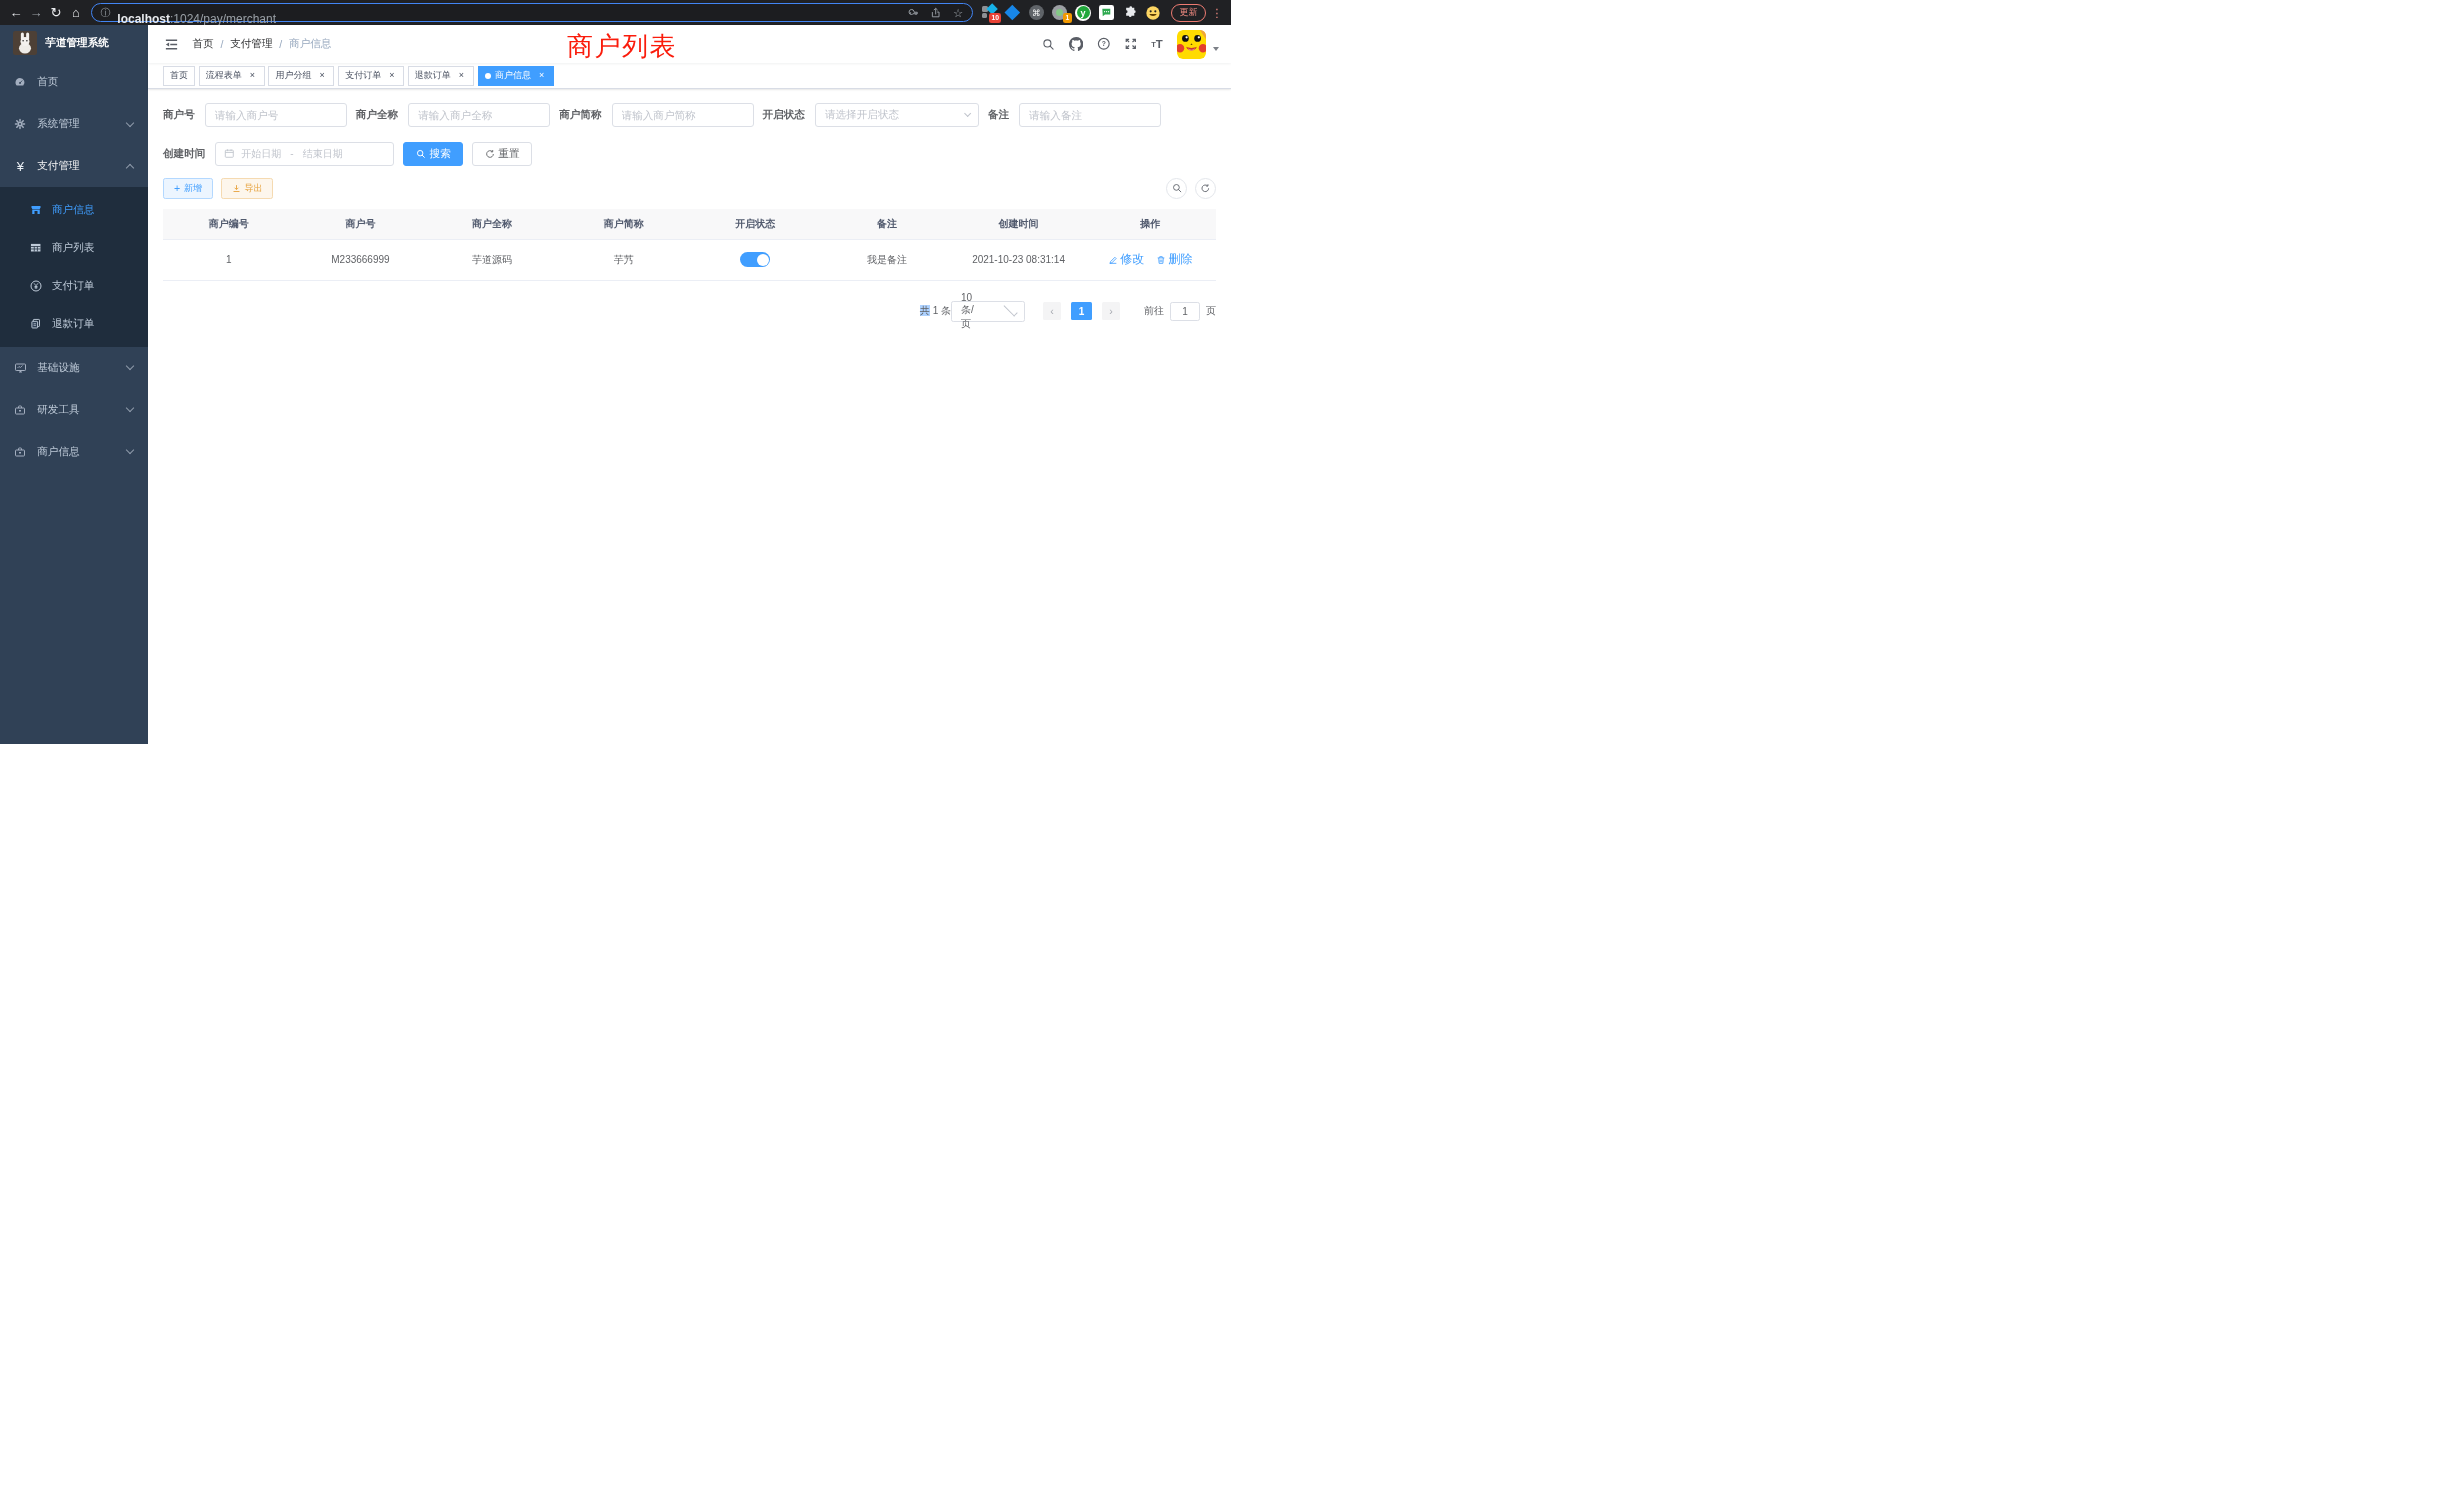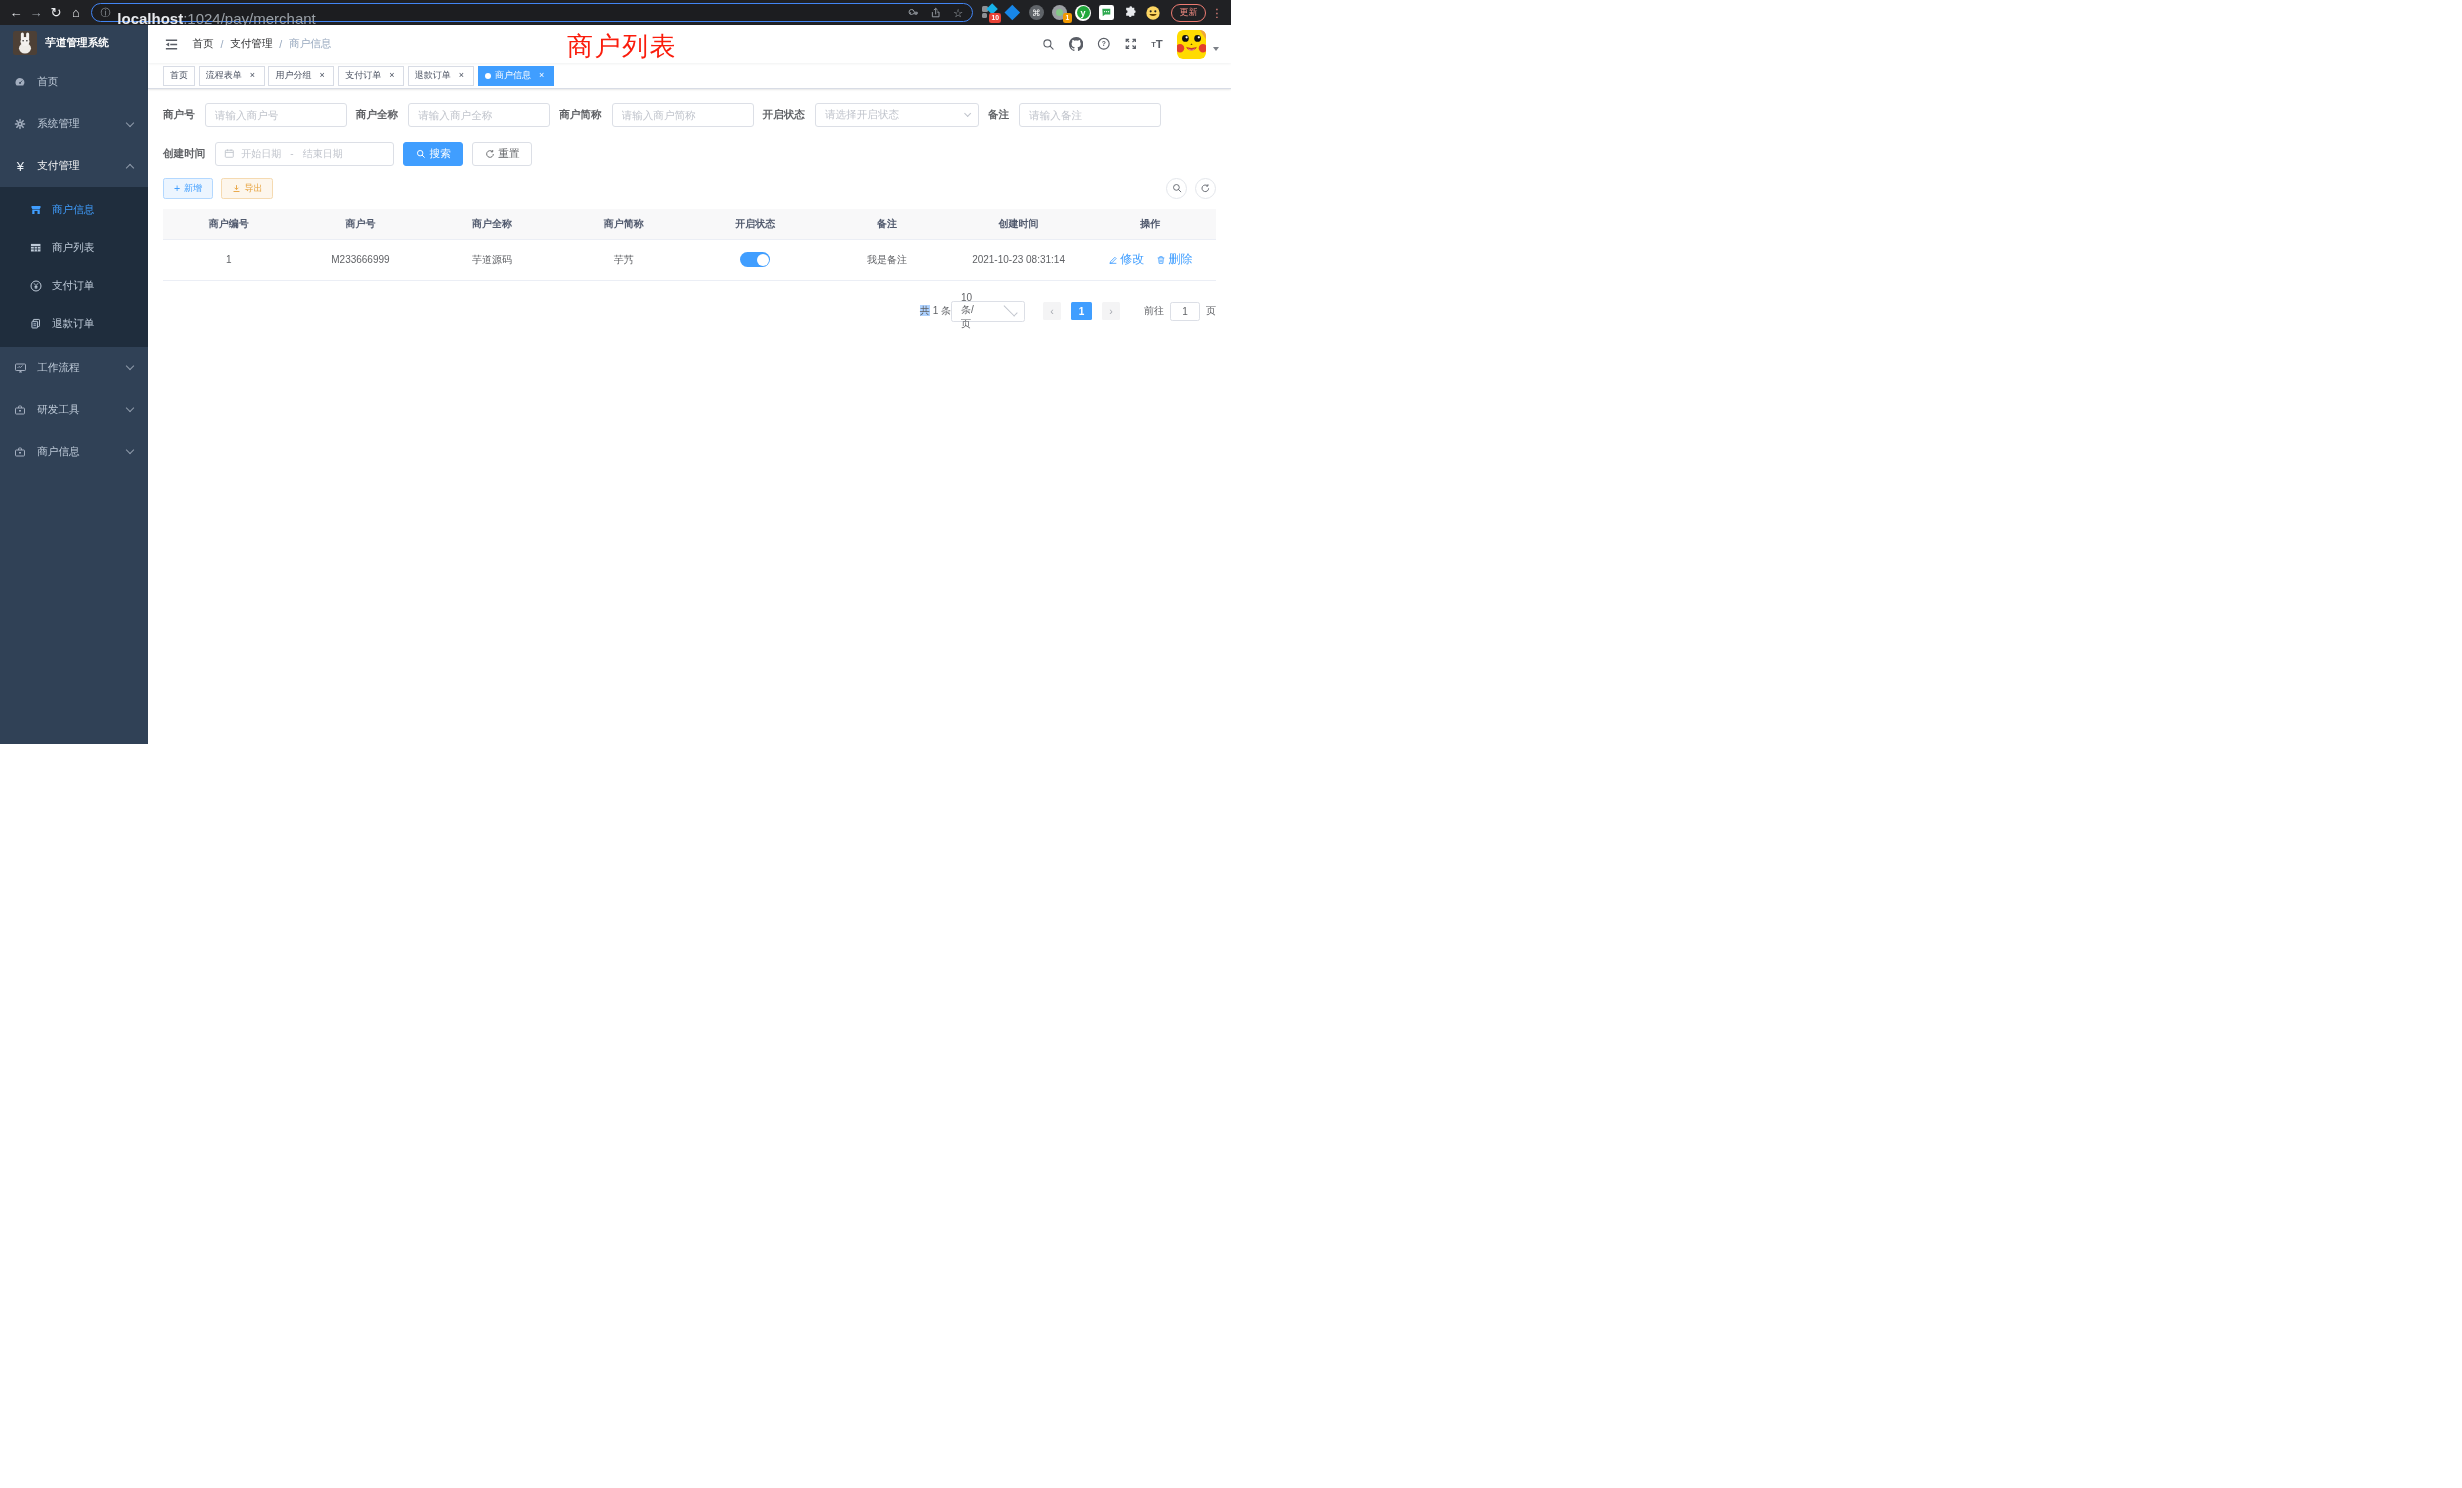--- a/index.html
+++ b/index.html
@@ -7,21 +7,21 @@
     font-family:"Liberation Sans","DejaVu Sans",sans-serif; background:#fff; }
 
   
   .chrome { height:25px; background:#202124; display:flex; align-items:center; padding:0 6px; }
   .nav-ic { width:20px; height:20px; display:flex; align-items:center; justify-content:center;
     font-size:13px; color:#e8eaed; border-radius:50%; flex:0 0 auto; cursor:pointer; }
   .nav-ic.dim { color:#9aa0a6; }
   .omnibox { flex:1; height:19px; margin:0 7.6px 0 4.5px; background:#1c1d20; border:1.5px solid #4285f4;
     border-radius:10px; display:flex; align-items:center; padding:0 9px; min-width:0; }
   .omnibox .info { color:#9aa0a6; font-size:10px; margin-right:6.8px; }
-  .url { font-size:15px; white-space:nowrap; overflow:hidden; flex:1;margin-top:12px; }
+  .url { font-size:12px; white-space:nowrap; overflow:hidden; flex:1;margin-top:12px; }
   .url .host { color:#e8eaed; font-weight:700; }
   .url .rest { color:#9aa0a6; }
   .omni-right { display:flex; align-items:center; gap:11.4px; color:#9aa0a6; }
   .omni-right svg { display:block; }
   .star { font-size:11.4px; color:#9aa0a6; }
   .ext-strip { display:flex; align-items:center; gap:6.8px; margin-right:4.5px; }
   .ext { position:relative; width:16.7px; height:16.7px; display:flex; align-items:center; justify-content:center; cursor:pointer; }
   .badge { position:absolute; right:-3.8px; bottom:-2.3px; background:#e94235; color:#fff; font-size:6.8px;
     line-height:1; padding:1.5px 2.3px; border-radius:2.3px; font-weight:700; }
   .badge.orange { background:#f29900; }
@@ -323,21 +323,21 @@
     </div>
 
     <div class="menu-item">
       <span class="mi-ic">
         <svg width="13" height="12" viewBox="0 0 24 24">
           <rect x="2" y="4" width="20" height="13" rx="1.5" fill="none" stroke="#a3aebf" stroke-width="2"></rect>
           <path d="M6 12l3-3 3 2 4-4" fill="none" stroke="#a3aebf" stroke-width="1.7"></path>
           <path d="M9 20h6M12 17v3" stroke="#a3aebf" stroke-width="2"></path>
         </svg>
       </span>
-      <span class="mi-label">工作流程</span>
+      <span class="mi-label">基础设施</span>
       <span class="chev"></span>
     </div>
 
     <div class="menu-item">
       <span class="mi-ic">
         <svg width="12" height="12" viewBox="0 0 24 24">
           <rect x="3" y="8" width="18" height="12" rx="1.5" fill="none" stroke="#a3aebf" stroke-width="2"></rect>
           <path d="M9 8V5.5A1.5 1.5 0 0 1 10.5 4h3A1.5 1.5 0 0 1 15 5.5V8" fill="none" stroke="#a3aebf" stroke-width="2"></path>
           <rect x="10" y="12" width="4" height="3" fill="#a3aebf"></rect>
         </svg>

